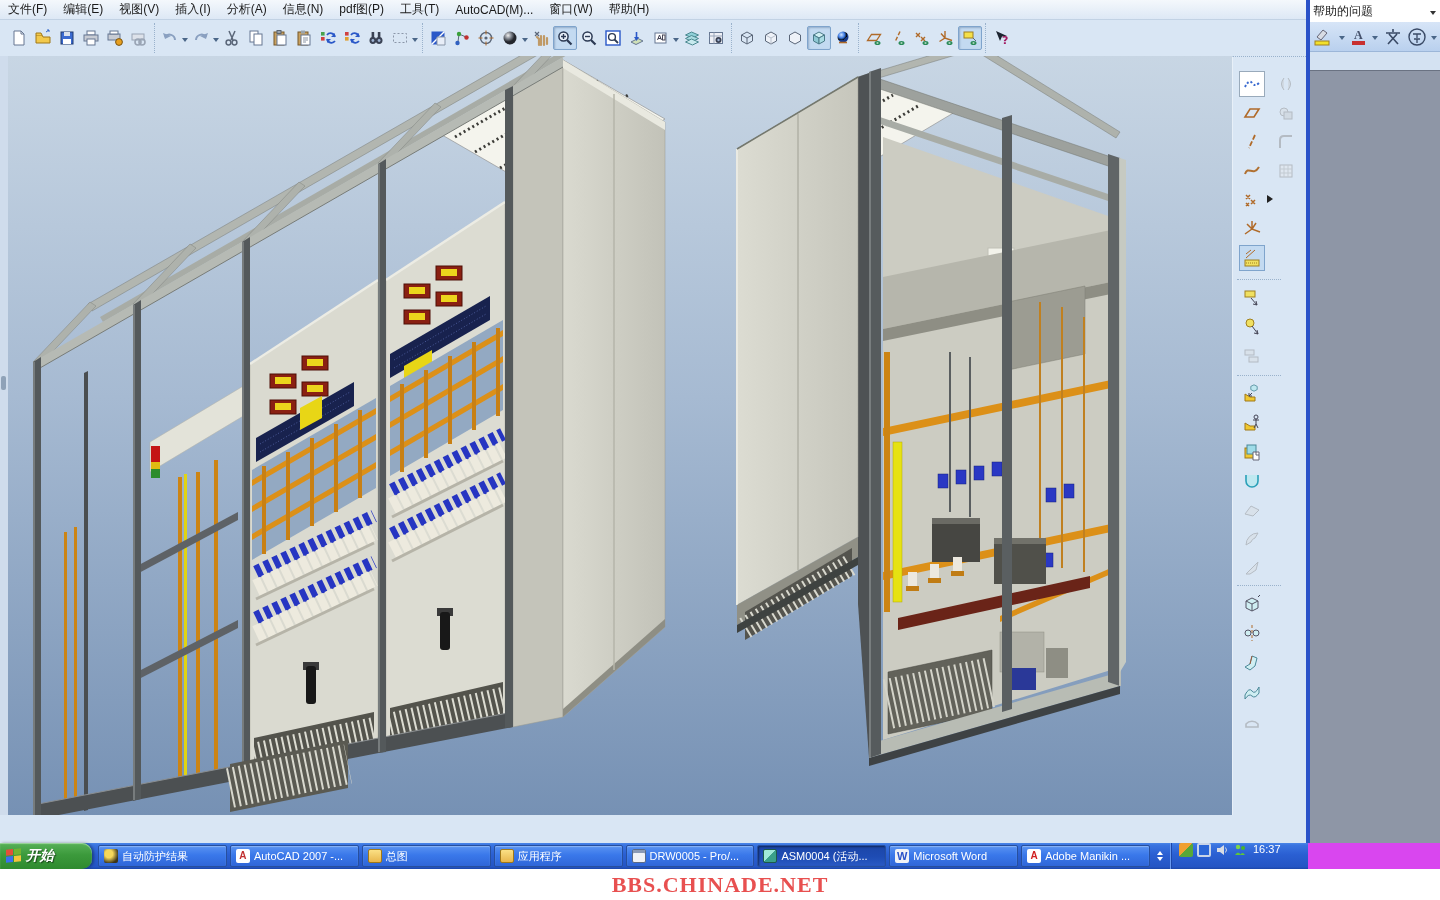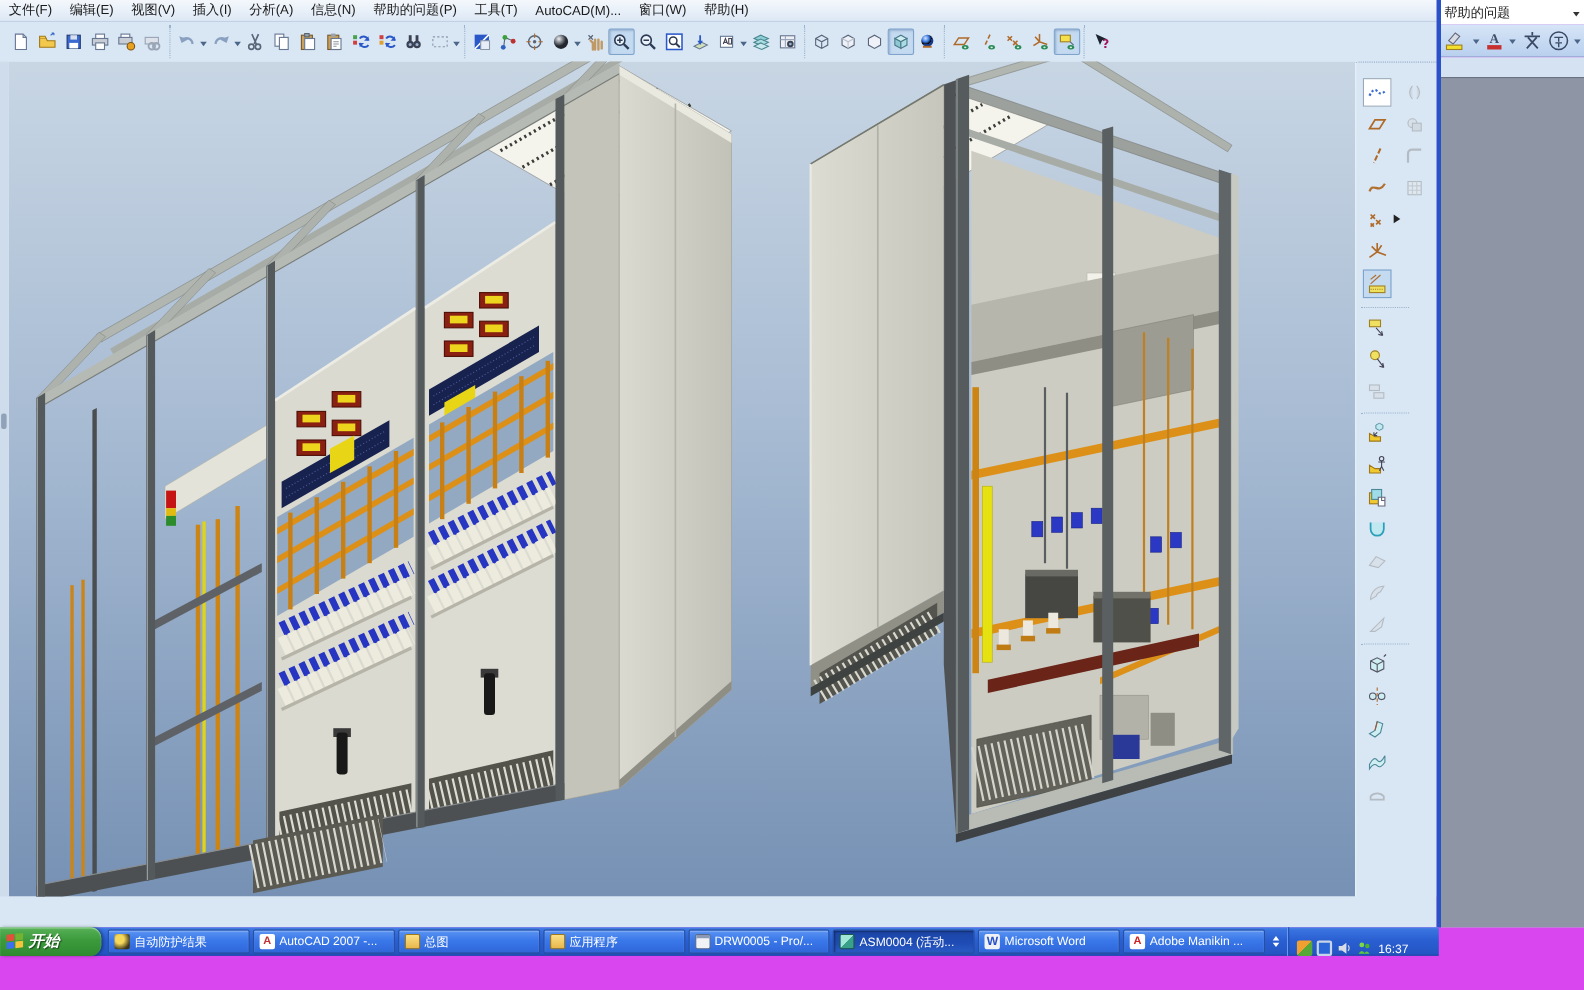--- a/index.html
+++ b/index.html
@@ -52,21 +52,21 @@
   .flag i{display:block}
   .tasks{display:flex;gap:3px;margin-left:6px;flex:1;height:22px}
   .task{flex:1;min-width:0;height:22px;border-radius:2px;background:linear-gradient(#5a93f2,#3a78ea 45%,#2f66d8);border:1px solid #274f9e;box-shadow:inset 0 1px 1px #8ab4f6;display:flex;align-items:center;gap:4px;padding:0 5px;color:#fff;font-size:11px;white-space:nowrap;overflow:hidden}
   .task span{overflow:hidden;text-overflow:ellipsis}
   .task.active{background:linear-gradient(#1c46a8,#1e4cb4 55%,#2a5ac4);box-shadow:inset 1px 1px 2px rgba(0,0,0,.45)}
   .tico{width:14px;height:14px;flex:0 0 14px;border-radius:2px;position:relative}
   .chev{width:16px;height:22px;display:flex;flex-direction:column;align-items:center;justify-content:center;gap:2px;margin:0 2px}
   .chev i{width:0;height:0;border:3px solid transparent}
   .chev .up{border-bottom:4px solid #fff}
   .chev .dn{border-top:4px solid #fff}
-  .tray{width:138px;height:26px;display:flex;align-items:flex-end;gap:4px;padding:0 8px 0 8px;border-left:1px solid #6a9af0;box-shadow:inset 1px 0 0 #1c46a8;color:#fff;font-size:11px}
+  .tray{width:138px;height:26px;display:flex;align-items:flex-start;gap:4px;padding:0 8px 0 8px;border-left:1px solid #6a9af0;box-shadow:inset 1px 0 0 #1c46a8;color:#fff;font-size:11px}
   .tray .time{margin-left:2px}
   .trico{width:14px;height:14px;position:relative}
 
   
   .wmstrip{position:absolute;left:0;top:869px;width:1440px;height:31px;background:#fff;display:flex;align-items:center;justify-content:center}
   .wm{font-family:"Liberation Serif","DejaVu Serif",serif;font-weight:bold;font-size:22px;color:#e85050;letter-spacing:1px}
 </style>
 </head>
 <body>
 
@@ -74,21 +74,21 @@
 
   <div class="proe">
 
     <div class="menubar">
       <span>文件(F)</span>
       <span>编辑(E)</span>
       <span>视图(V)</span>
       <span>插入(I)</span>
       <span>分析(A)</span>
       <span>信息(N)</span>
-      <span>帮助的问题(P)</span>
+      <span>pdf图(P)</span>
       <span>工具(T)</span>
       <span>AutoCAD(M)...</span>
       <span>窗口(W)</span>
       <span>帮助(H)</span>
     </div>
 
     <div class="toolbar">
       <div class="tgroup">
         <div class="tbb">
             <svg class="ic" width="18" height="18" viewBox="0 0 18 18">
@@ -899,14 +899,17 @@
           </svg></span>
       <span class="trico"><svg width="14" height="14" viewBox="0 0 14 14">
             <circle cx="5" cy="4" r="2.2" fill="#7ed64a"></circle>
             <circle cx="10" cy="5" r="2" fill="#4ab42a"></circle>
             <path d="M2 12q3-5 6 0M7 12q2.5-4 5 0" fill="#5ec63a"></path>
           </svg></span>
       <span class="time">16:37</span>
     </div>
   </div>
 
+  <div class="wmstrip">
+    <span class="wm">BBS.CHINADE.NET</span>
+  </div>
 
 </div>
 
 </body></html>

